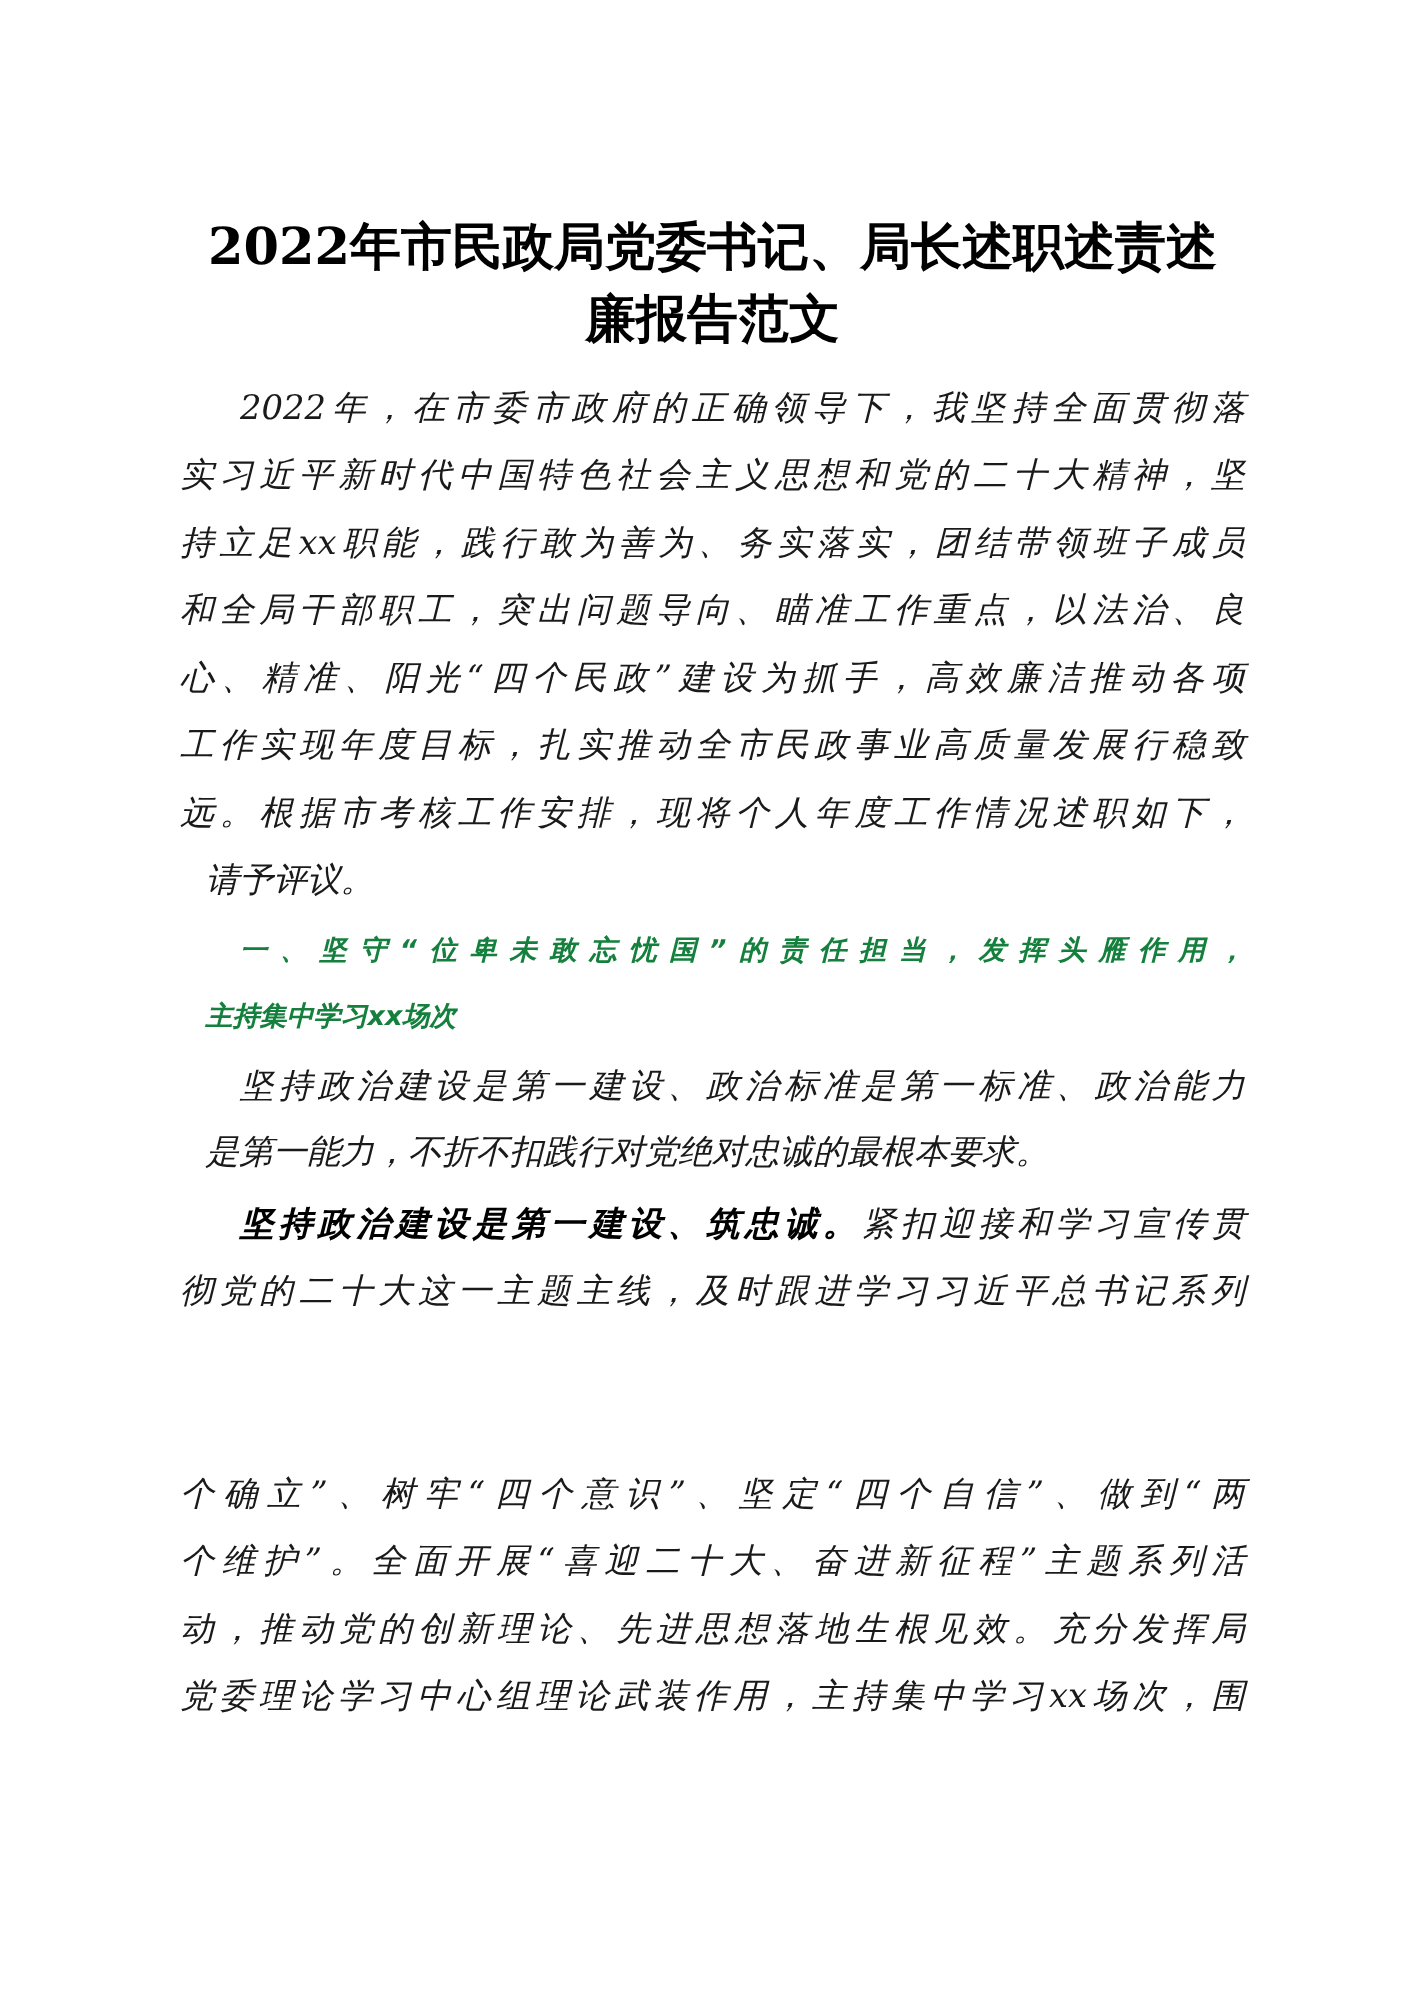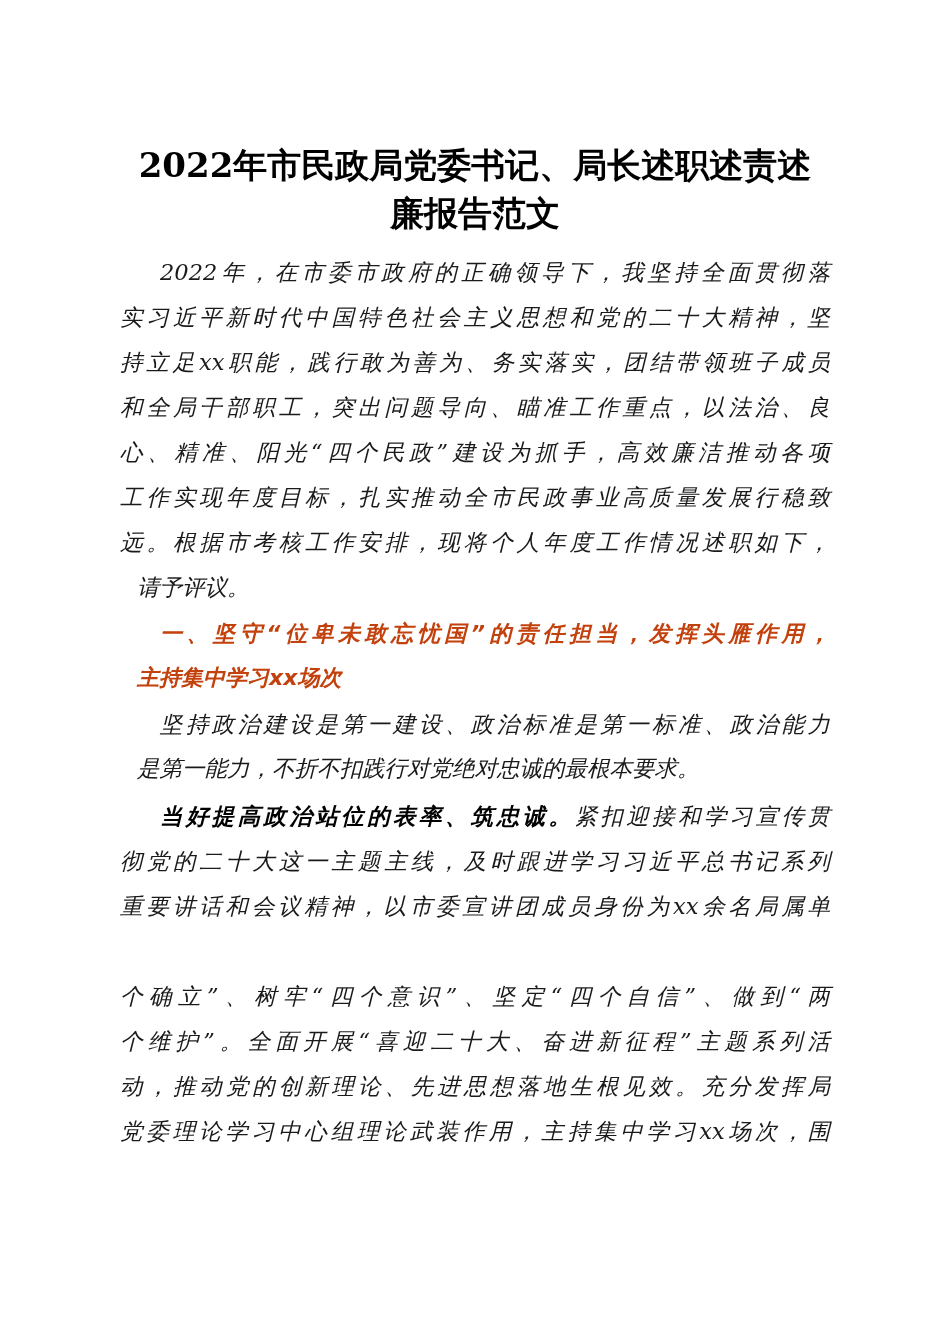--- a/index.html
+++ b/index.html
@@ -16,21 +16,21 @@
   .line {
     position: absolute; left: 120px; width: 710px; height: 44px;
     font-family: "DejaVu Serif", "Liberation Serif", serif;
     font-size: 22.5px; line-height: 44px; color: #1a1a1a;
     white-space: nowrap; text-align: justify; text-align-last: justify; font-style: italic;
   }
   .line.last { text-align-last: left; margin-left: 17px; }
   .line.indent { padding-left: 40px; width: 670px; }
   .line.bold {
     font-family: "DejaVu Sans", "Liberation Sans", sans-serif;
-    font-weight: bold; font-size: 22px; color: #c2410c;
+    font-weight: bold; font-size: 18px; color: #15803d;
   }
   .line .b {
     font-family: "DejaVu Sans", "Liberation Sans", sans-serif;
     font-weight: bold; color: #000;
   }
 </style>
 </head>
 <body>
 
 <div class="page">
@@ -48,21 +48,20 @@
   <div class="line" style="top:475px;">工作实现年度目标，扎实推动全市民政事业高质量发展行稳致</div>
   <div class="line" style="top:520px;">远。根据市考核工作安排，现将个人年度工作情况述职如下，</div>
   <div class="line last" style="top:565px;">请予评议。</div>
 
   <div class="line indent bold" style="top:612px;">一、坚守“位卑未敢忘忧国”的责任担当，发挥头雁作用，</div>
   <div class="line bold last" style="top:656px;">主持集中学习xx场次</div>
 
   <div class="line indent" style="top:702px;">坚持政治建设是第一建设、政治标准是第一标准、政治能力</div>
   <div class="line last" style="top:746px;">是第一能力，不折不扣践行对党绝对忠诚的最根本要求。</div>
 
-  <div class="line indent" style="top:794px;"><span class="b">当好提高政治站位的表率、筑忠诚。</span><span>紧扣迎接和学习宣传贯</span></div>
+  <div class="line indent" style="top:794px;"><span class="b">坚持政治建设是第一建设、筑忠诚。</span><span>紧扣迎接和学习宣传贯</span></div>
   <div class="line" style="top:839px;">彻党的二十大这一主题主线，及时跟进学习习近平总书记系列</div>
-  <div class="line" style="top:884px;">重要讲话和会议精神，以市委宣讲团成员身份为xx余名局属单</div>
   <div class="line" style="top:974px;">个确立”、树牢“四个意识”、坚定“四个自信”、做到“两</div>
   <div class="line" style="top:1019px;">个维护”。全面开展“喜迎二十大、奋进新征程”主题系列活</div>
   <div class="line" style="top:1064px;">动，推动党的创新理论、先进思想落地生根见效。充分发挥局</div>
   <div class="line" style="top:1109px;">党委理论学习中心组理论武装作用，主持集中学习xx场次，围</div>
 
 </div>
 
 </body></html>

